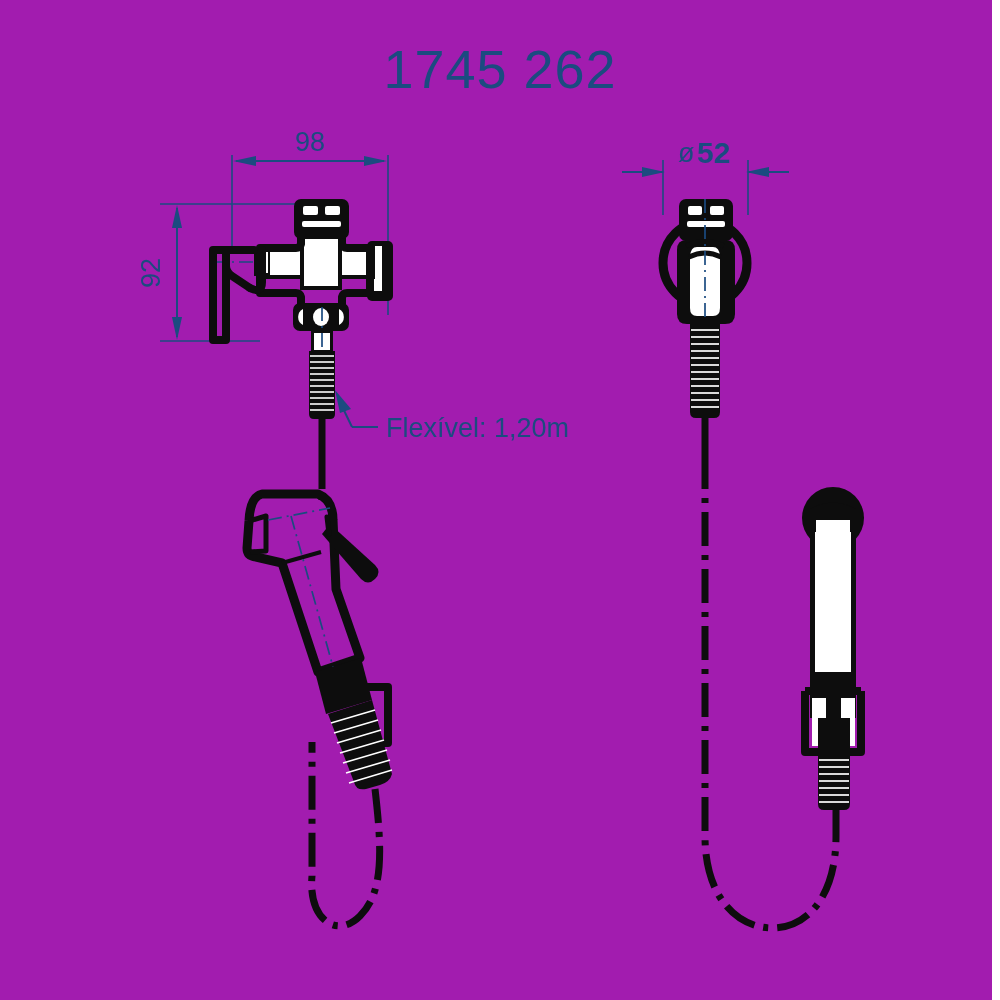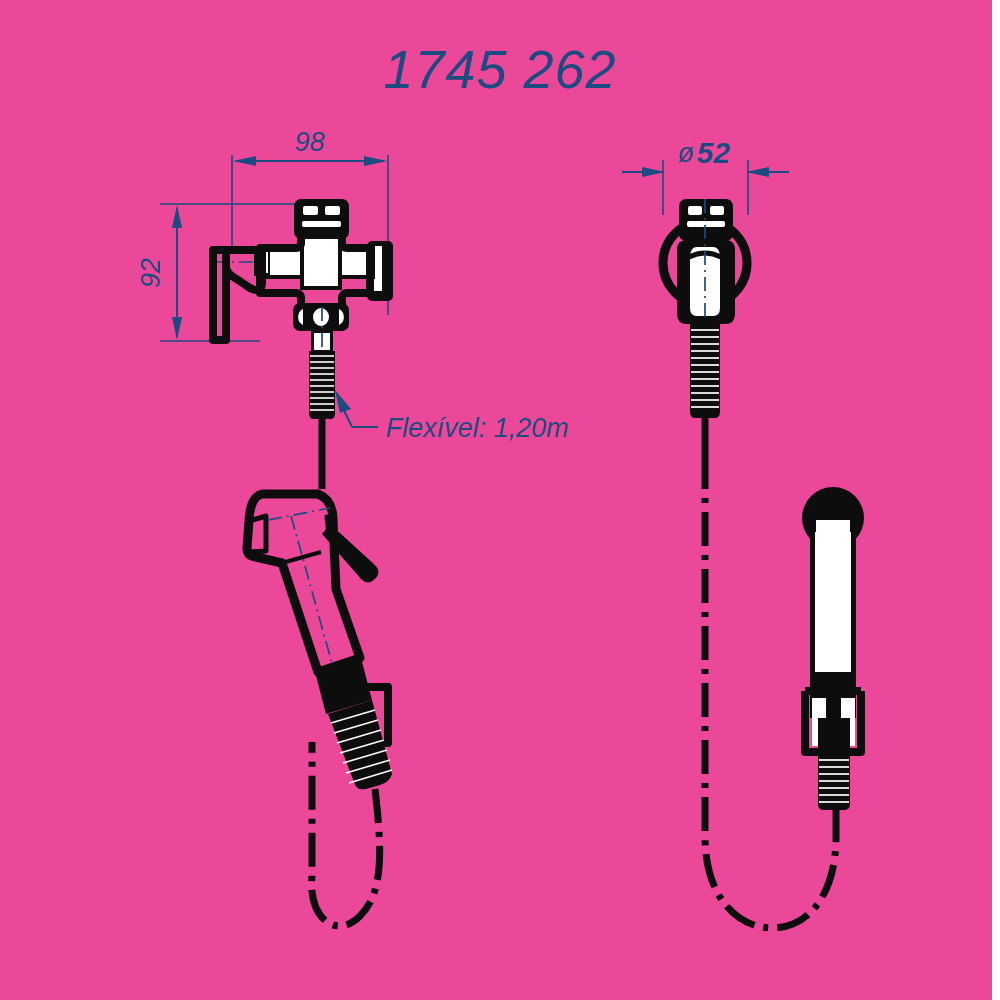--- a/index.html
+++ b/index.html
@@ -11,22 +11,21 @@
   body {
     width: 1000px;
     height: 1000px;
     font-family: "Liberation Sans", sans-serif;
     overflow: hidden;
   }
   #drawing-root {
     position: relative;
     width: 992px;
     height: 1000px;
-    background: #ec4899;
-    font-style: italic;
+    background: #a21caf;
   }
   svg.sheet {
     display: block;
     width: 1000px;
     height: 1000px;
   }
   .ink { fill: #0d0d0d; }
   .ink-stroke { fill: none; stroke: #0d0d0d; }
   .dim { fill: none; stroke: #1b4b80; stroke-width: 2; }
   .dim-thin { fill: none; stroke: #1b4b80; stroke-width: 1.6; }

